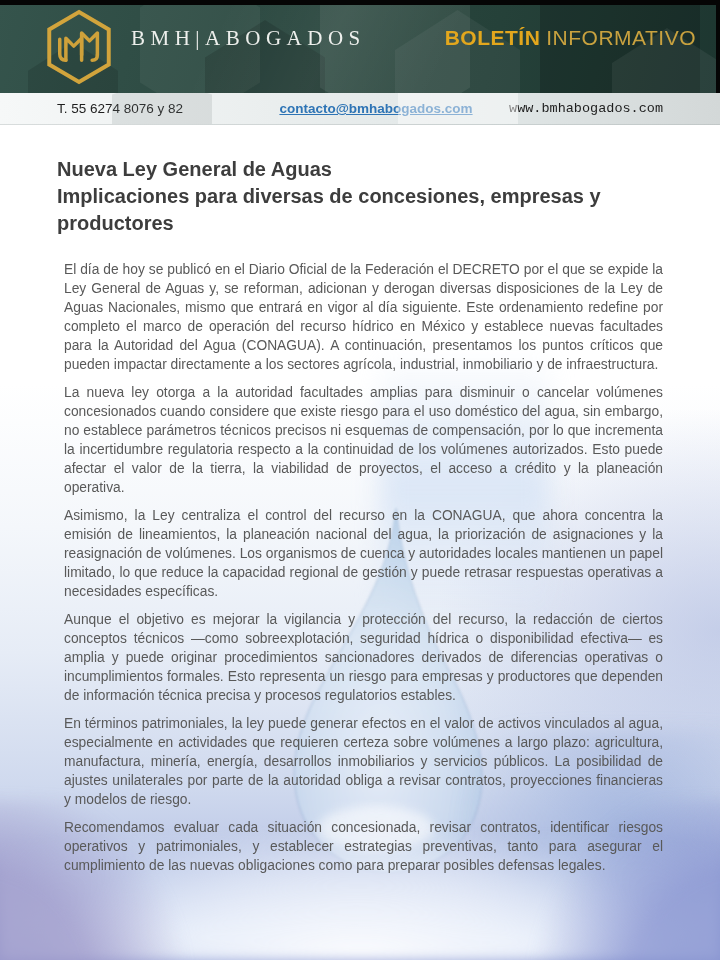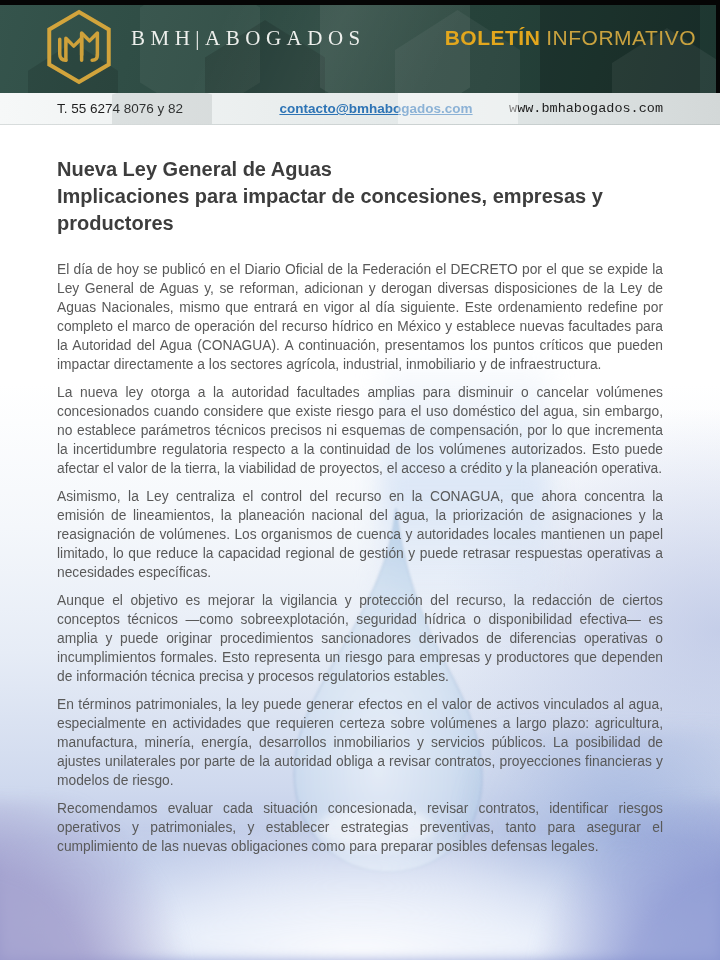--- a/index.html
+++ b/index.html
@@ -48,21 +48,21 @@
     padding:6px 57px;box-sizing:border-box;font-size:13.5px;
     background:linear-gradient(90deg,#f6f8f8 0%,#eaeeee 38%,#e0e6e6 68%,#d3d8d8 100%);
     border-bottom:1px solid rgba(160,168,168,.35);}
   .contact-phone{justify-self:start;color:#1e1e1e;}
   .contact-email{justify-self:center;color:#2e74b5;font-weight:600;text-decoration:underline;cursor:pointer;margin-left:32px;}
   .contact-web{justify-self:end;color:#1e1e1e;font-family:Liberation Mono, monospace;}
   
   .article{position:relative;z-index:1;padding:31px 57px 0 57px;}
   .article h1{margin:0 0 23px 0;font-size:20px;line-height:27px;font-weight:bold;color:#3d3d3d;}
   .article h1 span{display:block;}
-  .article p{margin:0 0 9px 0;font-size:13.8px;line-height:19px;color:#595959;
+  .article p{margin:0 0 9px 7px;font-size:13.8px;line-height:19px;color:#595959;
     text-align:justify;text-justify:inter-word;}
 </style>
 </head>
 <body>
 
 <div class="page">
 
   <div class="watermark" aria-hidden="true">
     <div class="wm-tint-right"></div>
     <div class="wm-streak"></div>
@@ -123,21 +123,21 @@
     <div class="hex" style="left:112px;top:-14px;width:100px;height:62px;background:rgba(120,135,135,.18);"></div>
     <div class="hex" style="left:398px;top:-18px;width:120px;height:70px;background:rgba(255,255,255,.45);"></div>
     <span class="contact-phone">T. 55 6274 8076 y 82</span>
     <a class="contact-email">contacto@bmhabogados.com</a>
     <span class="contact-web">www.bmhabogados.com</span>
   </div>
 
   <main class="article">
     <h1>
       <span>Nueva Ley General de Aguas</span>
-      <span>Implicaciones para impactar de concesiones, empresas y productores</span>
+      <span>Implicaciones para diversas de concesiones, empresas y productores</span>
     </h1>
     <p>El día de hoy se publicó en el Diario Oficial de la Federación el DECRETO por el que se expide la Ley General de Aguas y, se reforman, adicionan y derogan diversas disposiciones de la Ley de Aguas Nacionales, mismo que entrará en vigor al día siguiente. Este ordenamiento redefine por completo el marco de operación del recurso hídrico en México y establece nuevas facultades para la Autoridad del Agua (CONAGUA). A continuación, presentamos los puntos críticos que pueden impactar directamente a los sectores agrícola, industrial, inmobiliario y de infraestructura.</p>
     <p>La nueva ley otorga a la autoridad facultades amplias para disminuir o cancelar volúmenes concesionados cuando considere que existe riesgo para el uso doméstico del agua, sin embargo, no establece parámetros técnicos precisos ni esquemas de compensación, por lo que incrementa la incertidumbre regulatoria respecto a la continuidad de los volúmenes autorizados. Esto puede afectar el valor de la tierra, la viabilidad de proyectos, el acceso a crédito y la planeación operativa.</p>
     <p>Asimismo, la Ley centraliza el control del recurso en la CONAGUA, que ahora concentra la emisión de lineamientos, la planeación nacional del agua, la priorización de asignaciones y la reasignación de volúmenes. Los organismos de cuenca y autoridades locales mantienen un papel limitado, lo que reduce la capacidad regional de gestión y puede retrasar respuestas operativas a necesidades específicas.</p>
     <p>Aunque el objetivo es mejorar la vigilancia y protección del recurso, la redacción de ciertos conceptos técnicos —como sobreexplotación, seguridad hídrica o disponibilidad efectiva— es amplia y puede originar procedimientos sancionadores derivados de diferencias operativas o incumplimientos formales. Esto representa un riesgo para empresas y productores que dependen de información técnica precisa y procesos regulatorios estables.</p>
     <p>En términos patrimoniales, la ley puede generar efectos en el valor de activos vinculados al agua, especialmente en actividades que requieren certeza sobre volúmenes a largo plazo: agricultura, manufactura, minería, energía, desarrollos inmobiliarios y servicios públicos. La posibilidad de ajustes unilaterales por parte de la autoridad obliga a revisar contratos, proyecciones financieras y modelos de riesgo.</p>
     <p>Recomendamos evaluar cada situación concesionada, revisar contratos, identificar riesgos operativos y patrimoniales, y establecer estrategias preventivas, tanto para asegurar el cumplimiento de las nuevas obligaciones como para preparar posibles defensas legales.</p>
   </main>
 
 </div>

